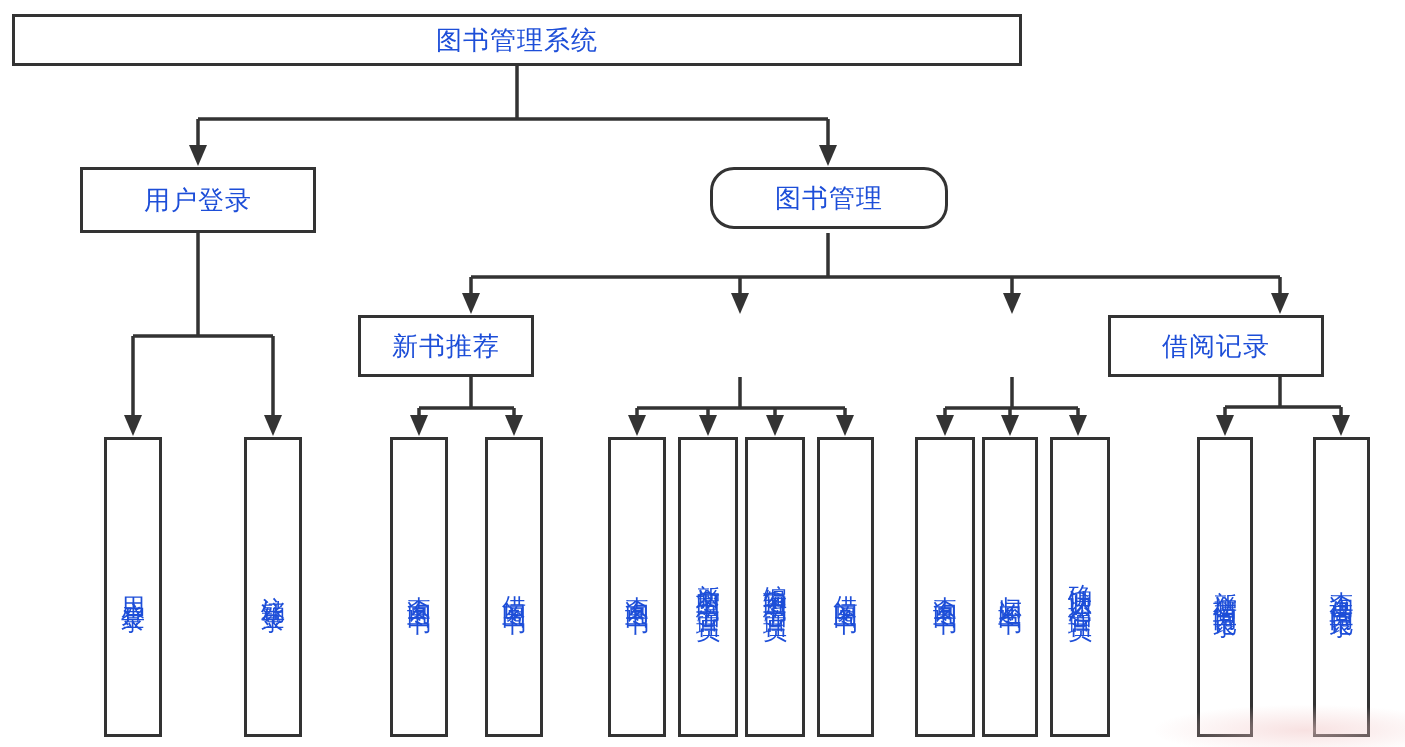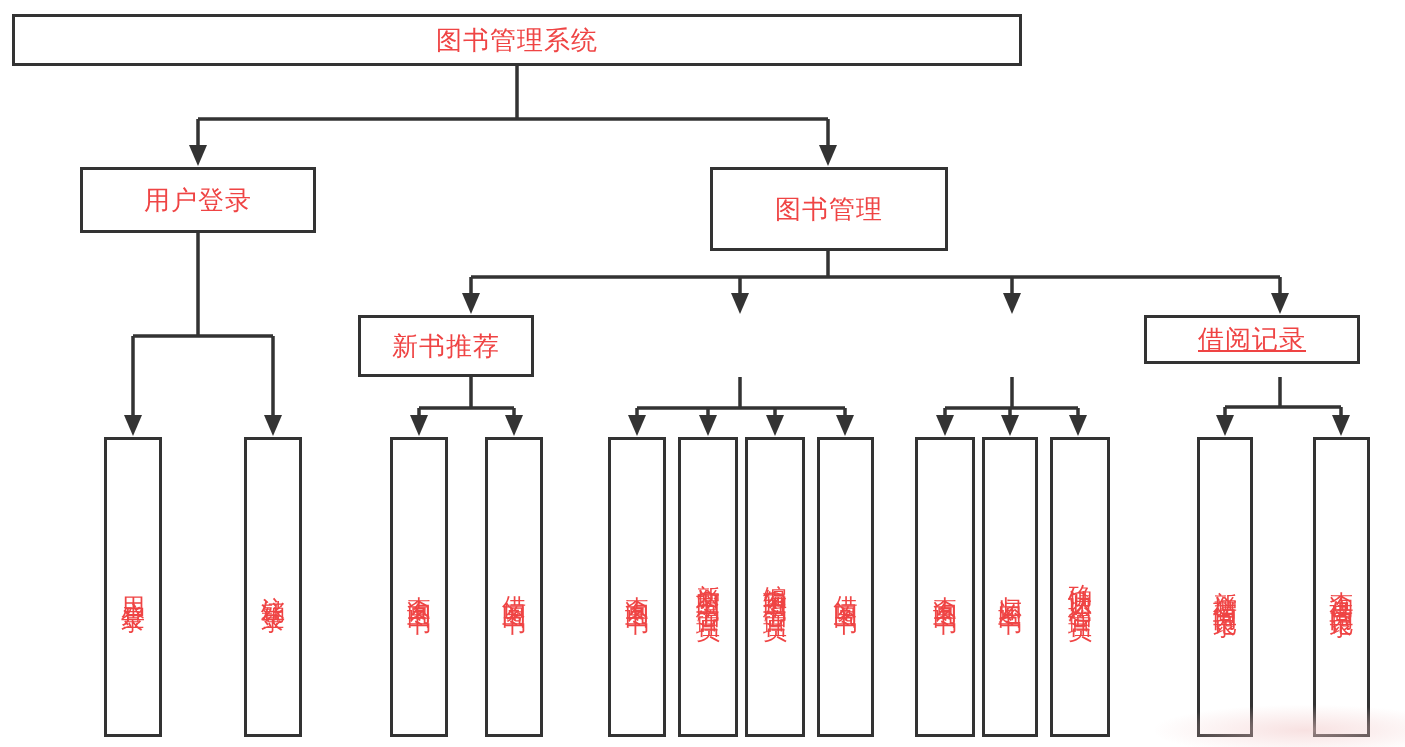--- a/index.html
+++ b/index.html
@@ -20,21 +20,21 @@
   }
   .node, .vnode {
     position: absolute;
     box-sizing: border-box;
     background: #ffffff;
     border: 3px solid #333333;
     display: flex;
     align-items: center;
     justify-content: center;
     z-index: 2;
-    color: #ef4444;
+    color: #1d4ed8;
   }
   .node { font-size: 26px; letter-spacing: 1px; white-space: nowrap; }
   .vnode {
     writing-mode: vertical-rl;
     font-size: 24px;
     letter-spacing: 5px;
     line-height: 1;
     text-align: center;
   }
   .watermark-glow {
@@ -106,28 +106,28 @@
     </g>
   </svg>
 
   <div class="node" style="left:12px; top:14px; width:1010px; height:52px;">
     <span>图书管理系统</span>
   </div>
 
   <div class="node" style="left:80px; top:167px; width:236px; height:66px;">
     <span>用户登录</span>
   </div>
-  <div class="node" style="left:710px; top:167px; width:238px; height:84px;">
+  <div class="node" style="left:710px; top:167px; width:238px; height:62px;border-radius:24px;">
     <span>图书管理</span>
   </div>
 
   <div class="node" style="left:358px; top:315px; width:176px; height:62px;">
     <span>新书推荐</span>
   </div>
-  <div class="node" style="left:1144px; top:315px; width:216px; height:49px;text-decoration:underline;">
+  <div class="node" style="left:1108px; top:315px; width:216px; height:62px;">
     <span>借阅记录</span>
   </div>
 
   <div class="vnode" style="left:104px; top:437px; width:58px; height:300px;">
     <span>用户登录</span>
   </div>
   <div class="vnode" style="left:244px; top:437px; width:58px; height:300px;">
     <span>注销登录</span>
   </div>
 

